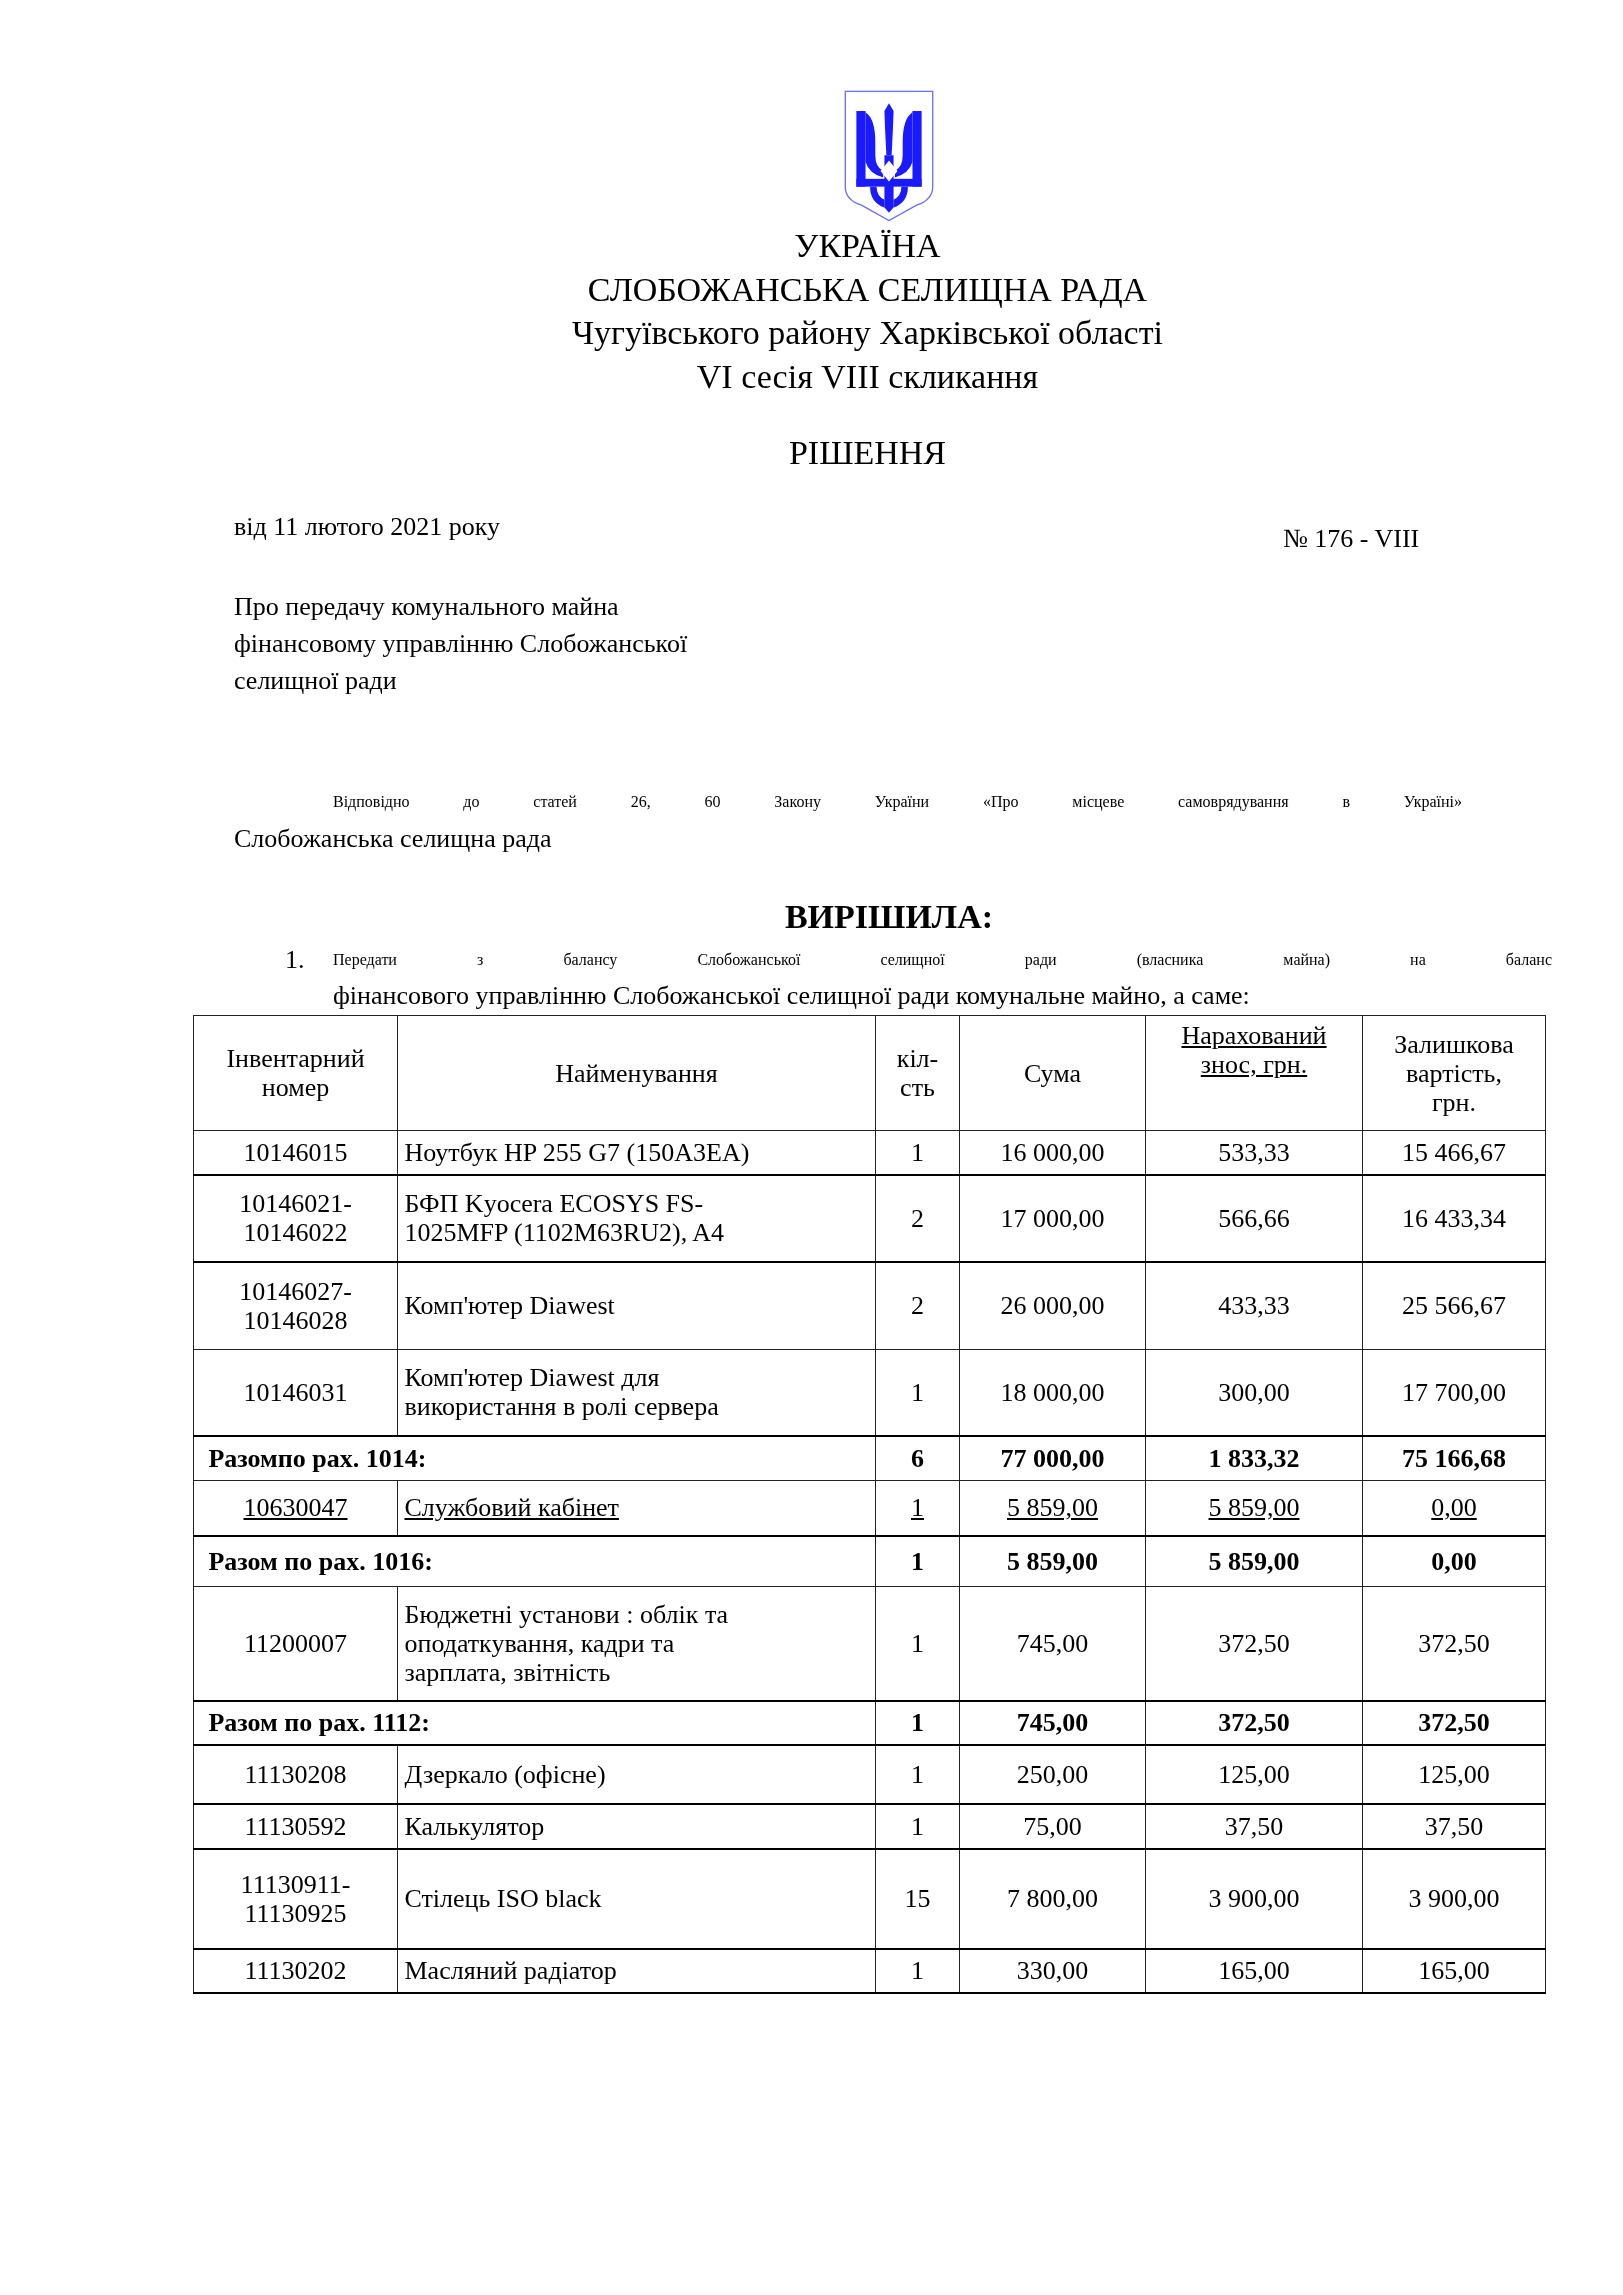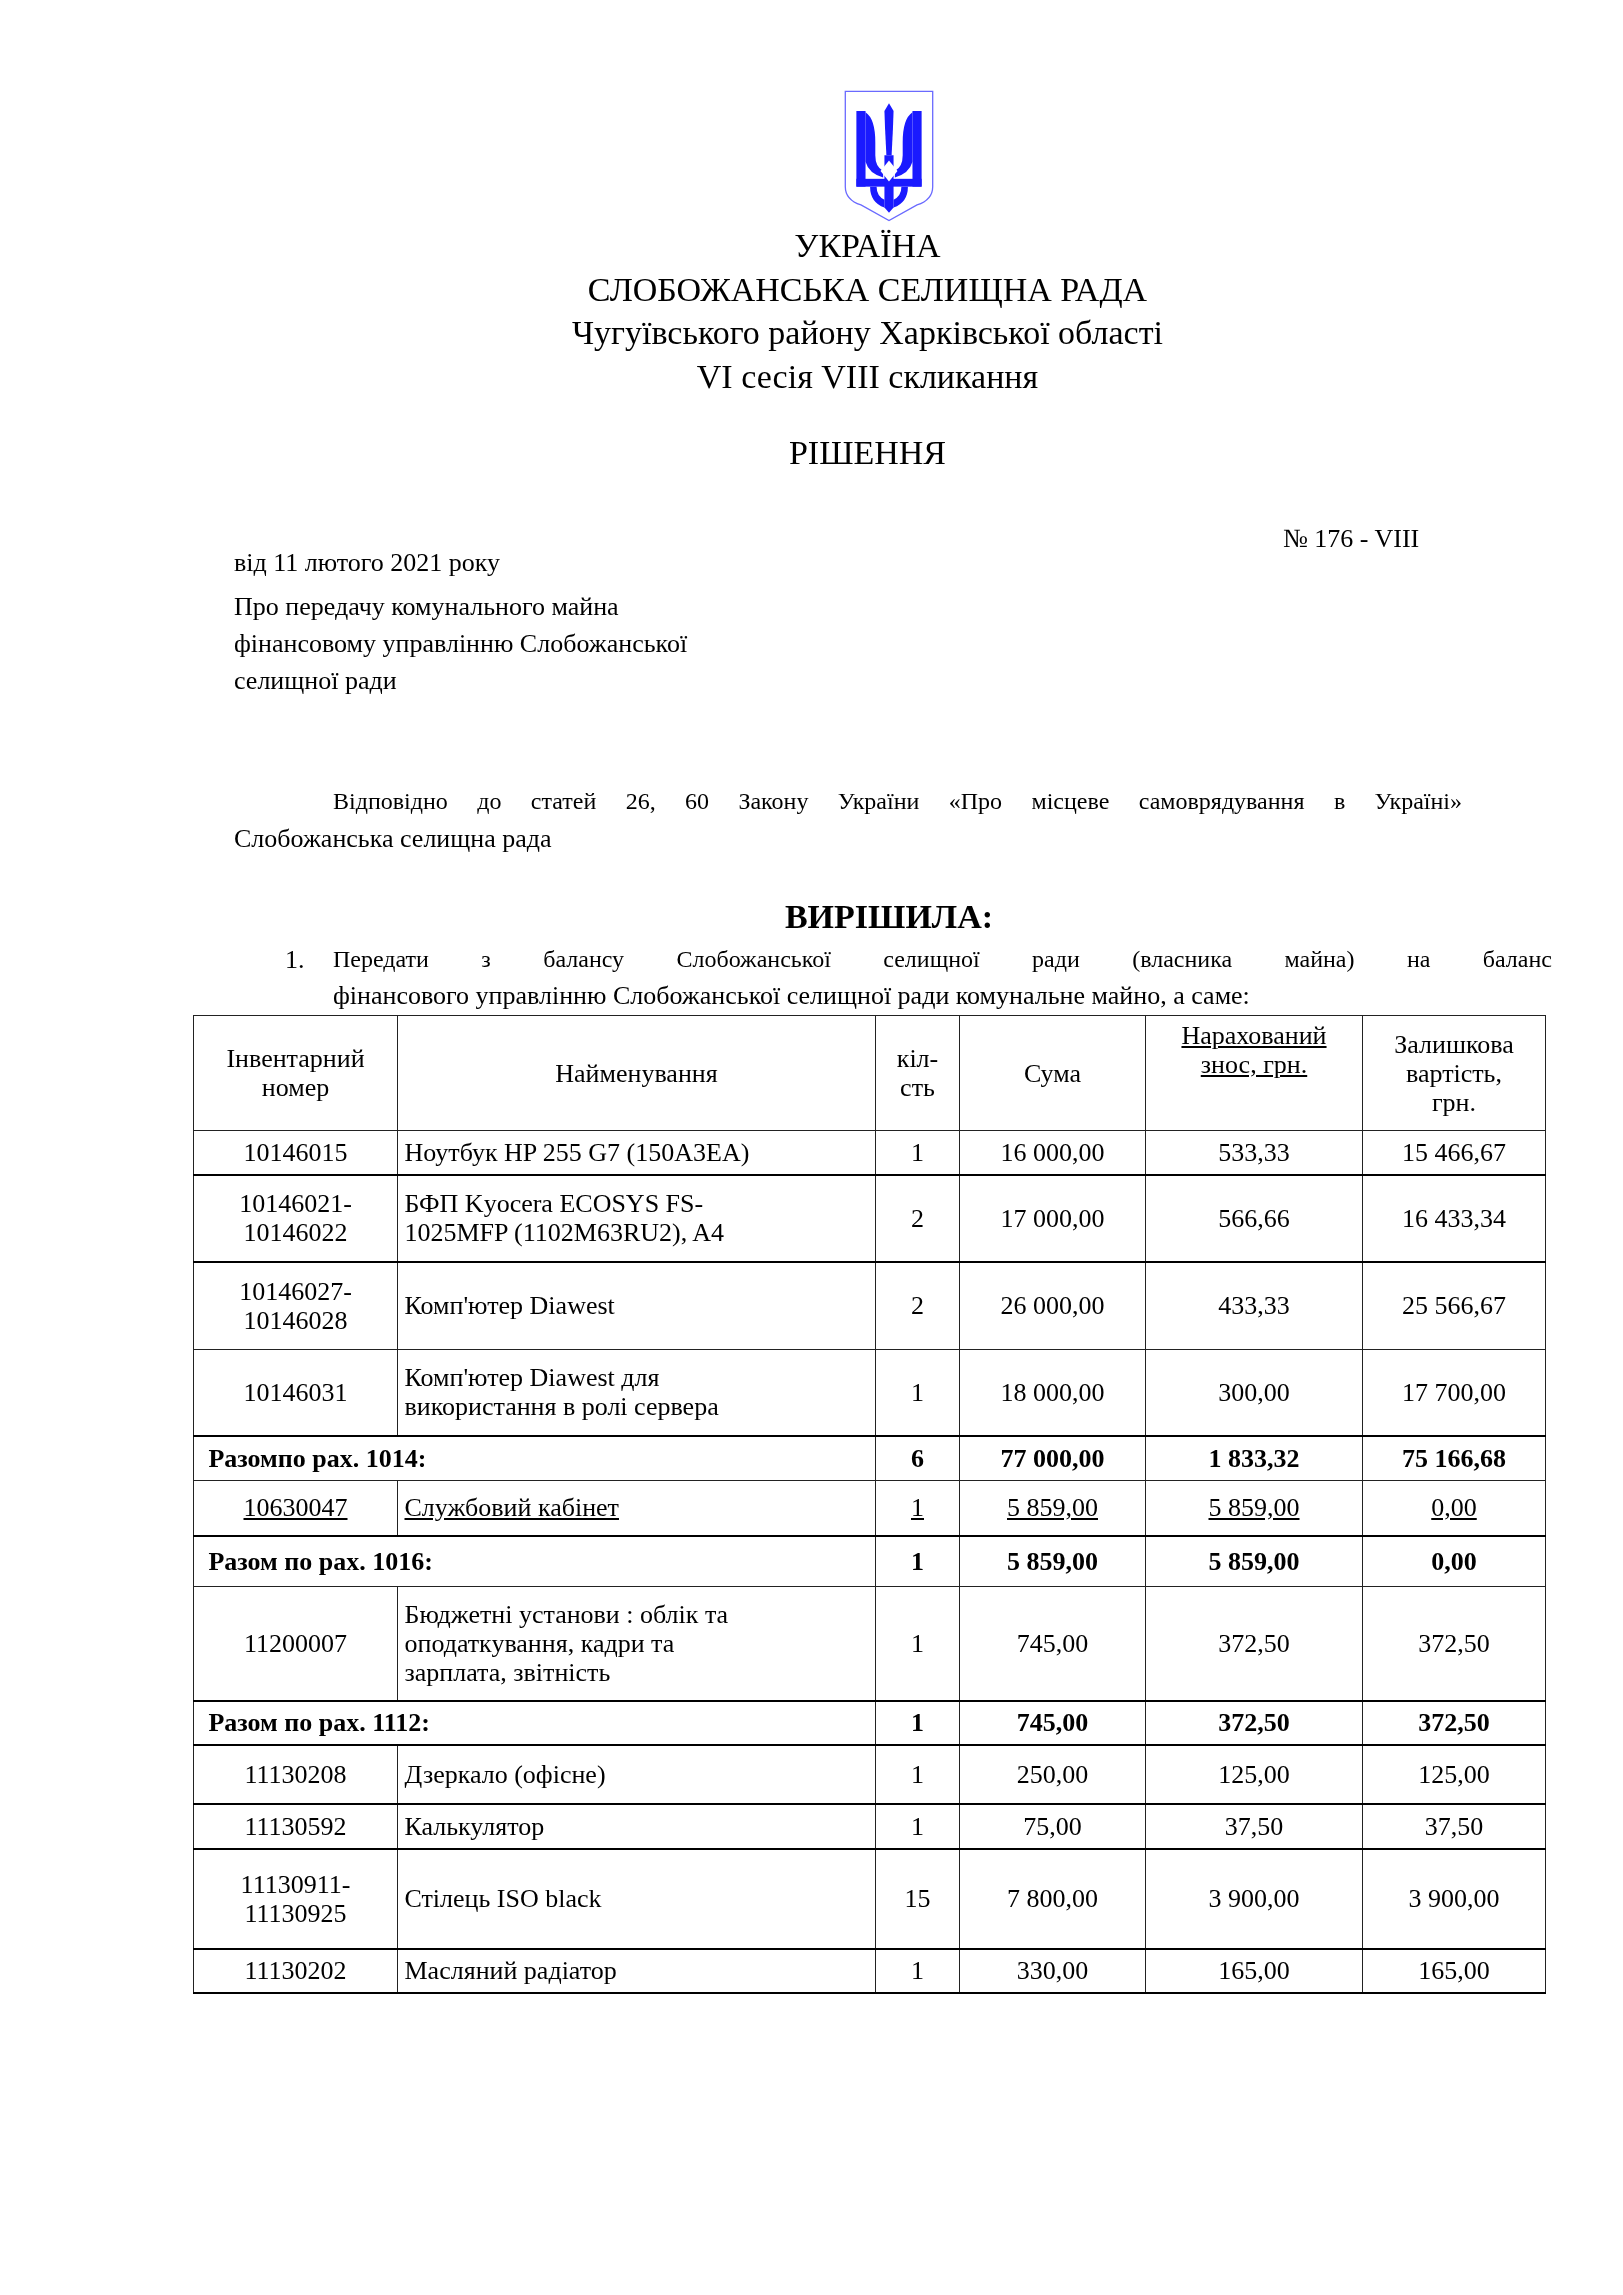--- a/index.html
+++ b/index.html
@@ -2,21 +2,21 @@
 <html style="font-size:10.5px"><head>
 <meta charset="utf-8">
 <style>
   html, body { margin: 0; padding: 0; background: #ffffff; }
   body { width: 1623px; height: 2295px; position: relative; overflow: hidden;
          font-family: "Liberation Serif", "DejaVu Serif", serif; color: #000; }
   .abs { position: absolute; }
   .center-line { position: absolute; left: 0; width: 1623px; text-align: center;
                  font-size: 34px; line-height: 39px; white-space: nowrap; }
   .body-text { position: absolute; font-size: 26px; line-height: 37px; white-space: nowrap; }
-  .just { position: absolute; font-size: 24px; line-height: 37px; text-align: justify;
+  .just { position: absolute; font-size: 16px; line-height: 37px; text-align: justify;
           text-align-last: justify; white-space: nowrap; }
   .emblem { position: absolute; left: 844px; top: 90px; width: 90px; height: 132px; }
   table.assets { position: absolute; left: 193px; top: 1015px; border-collapse: collapse;
                  table-layout: fixed; width: 1351px; font-size: 26px; }
   table.assets td, table.assets th { border: 1.3px solid #222; padding: 0 6.5px;
                  font-weight: normal; line-height: 29px; vertical-align: middle; overflow: hidden; }
   table.assets th { text-align: center; }
   td.c { text-align: center; }
   td.l { text-align: left; padding-left: 14.4px; }
   td.bottom { vertical-align: bottom; padding-bottom: 3.9px; }
@@ -46,21 +46,21 @@
     <path d="M98 148 Q98 172 76 180 L76 168 Q88 162 88 148 Z"></path>
   </g>
 </svg>
 
 <div class="center-line" style="top:226px; left:56px;">УКРАЇНА</div>
 <div class="center-line" style="top:270px; left:56px;">СЛОБОЖАНСЬКА СЕЛИЩНА РАДА</div>
 <div class="center-line" style="top:313px; left:56px;">Чугуївського району Харківської області</div>
 <div class="center-line" style="top:357px; left:56px;">VI сесія VIII скликання</div>
 <div class="center-line" style="top:433px; left:56px;">РІШЕННЯ</div>
 
-<div class="body-text" style="left:234px; top:544px;">від 11 лютого 2021 року</div>
+<div class="body-text" style="left:234px; top:508px;">від 11 лютого 2021 року</div>
 <div class="body-text" style="left:1283px; top:520px;">№ 176 - VIII</div>
 
 <div class="body-text" style="left:234px; top:588px;">Про передачу  комунального майна</div>
 <div class="body-text" style="left:234px; top:625px;">фінансовому управлінню Слобожанської</div>
 <div class="body-text" style="left:234px; top:662px;">селищної ради</div>
 
 <div class="just" style="left:333px; width:1129px; top:783px;">Відповідно до статей 26, 60 Закону України «Про місцеве самоврядування в Україні»</div>
 <div class="body-text" style="left:234px; top:820px;">Слобожанська селищна рада</div>
 
 <div class="abs" style="left:0; width:1778px; top:897px; text-align:center; font-size:34px; line-height:39px; font-weight:bold;">ВИРІШИЛА:</div>

